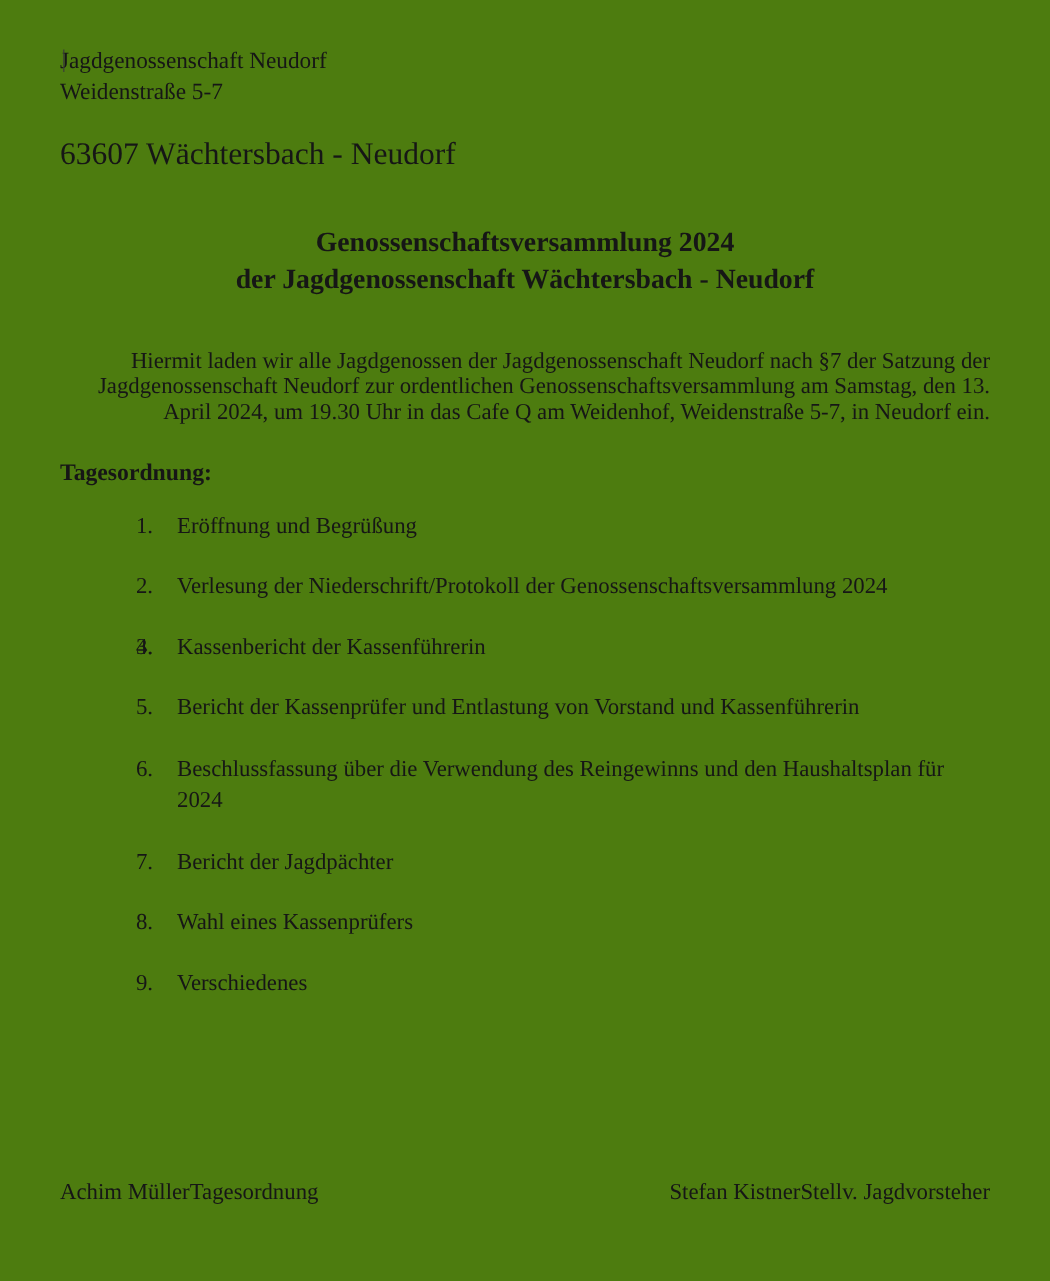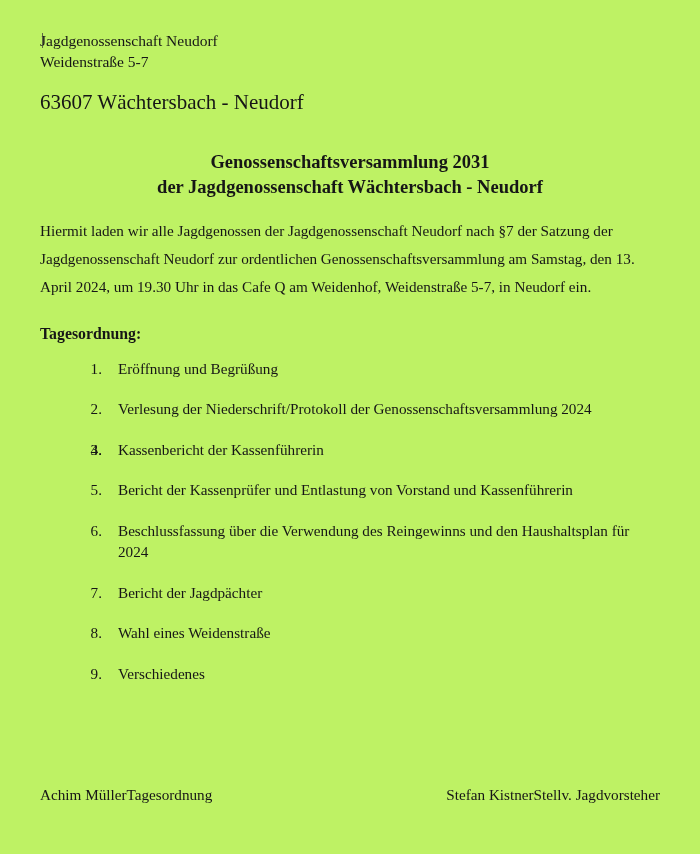--- a/index.html
+++ b/index.html
@@ -14,21 +14,21 @@
     font-family: "Liberation Serif", "DejaVu Serif", serif;
     color: #161616;
     -webkit-font-smoothing: antialiased;
     overflow: hidden;
   }
 
   .page {
     position: relative;
     width: 700px;
     height: 854px;
-    background: #bef264;
+    background: #4d7c0f;
     box-sizing: border-box;
     padding: 0 40px;
   }
 
   
   .scan-artifact {
     position: absolute;
     left: 42px;
     top: 33px;
     width: 1px;
@@ -56,24 +56,24 @@
 
   .title-block {
     margin-top: 37px;
     text-align: center;
     font-weight: bold;
     font-size: 18.5px;
     line-height: 25px;
   }
 
   .intro {
-    margin-top: 17px;
-    font-size: 15.2px;
-    line-height: 28px;
-    text-align: left;
+    margin-top: 32px;
+    font-size: 15.2px;
+    line-height: 17px;
+    text-align: right;
     max-width: 622px;
   }
 
   .agenda-heading {
     margin-top: 22px;
     font-weight: bold;
     font-size: 15.8px;
     line-height: 21px;
   }
 
@@ -145,21 +145,21 @@
   <div class="scan-artifact"></div>
 
   <div class="sender">
     <div>Jagdgenossenschaft Neudorf</div>
     <div>Weidenstraße 5-7</div>
   </div>
 
   <div class="city">63607 Wächtersbach - Neudorf</div>
 
   <div class="title-block">
-    <div>Genossenschaftsversammlung 2031</div>
+    <div>Genossenschaftsversammlung 2024</div>
     <div>der Jagdgenossenschaft Wächtersbach - Neudorf</div>
   </div>
 
   <div class="intro">Hiermit laden wir alle Jagdgenossen der Jagdgenossenschaft Neudorf nach §7 der Satzung der Jagdgenossenschaft Neudorf zur ordentlichen Genossenschaftsversammlung am Samstag, den 13. April 2024, um 19.30 Uhr in das Cafe Q am Weidenhof, Weidenstraße 5-7, in Neudorf ein.</div>
 
   <div class="agenda-heading">Tagesordnung:</div>
 
   <ol class="agenda">
     <li>
       <span class="num">1.</span>
@@ -183,21 +183,21 @@
     <li>
       <span class="num">6.</span>
       <span>Beschlussfassung über die Verwendung des Reingewinns und den Haushaltsplan für 2024</span>
     </li>
     <li>
       <span class="num">7.</span>
       <span>Bericht der Jagdpächter</span>
     </li>
     <li>
       <span class="num">8.</span>
-      <span>Wahl eines Weidenstraße</span>
+      <span>Wahl eines Kassenprüfers</span>
     </li>
     <li>
       <span class="num">9.</span>
       <span>Verschiedenes</span>
     </li>
   </ol>
 
 
   <div class="signatures">
     <div class="sig-col left">

